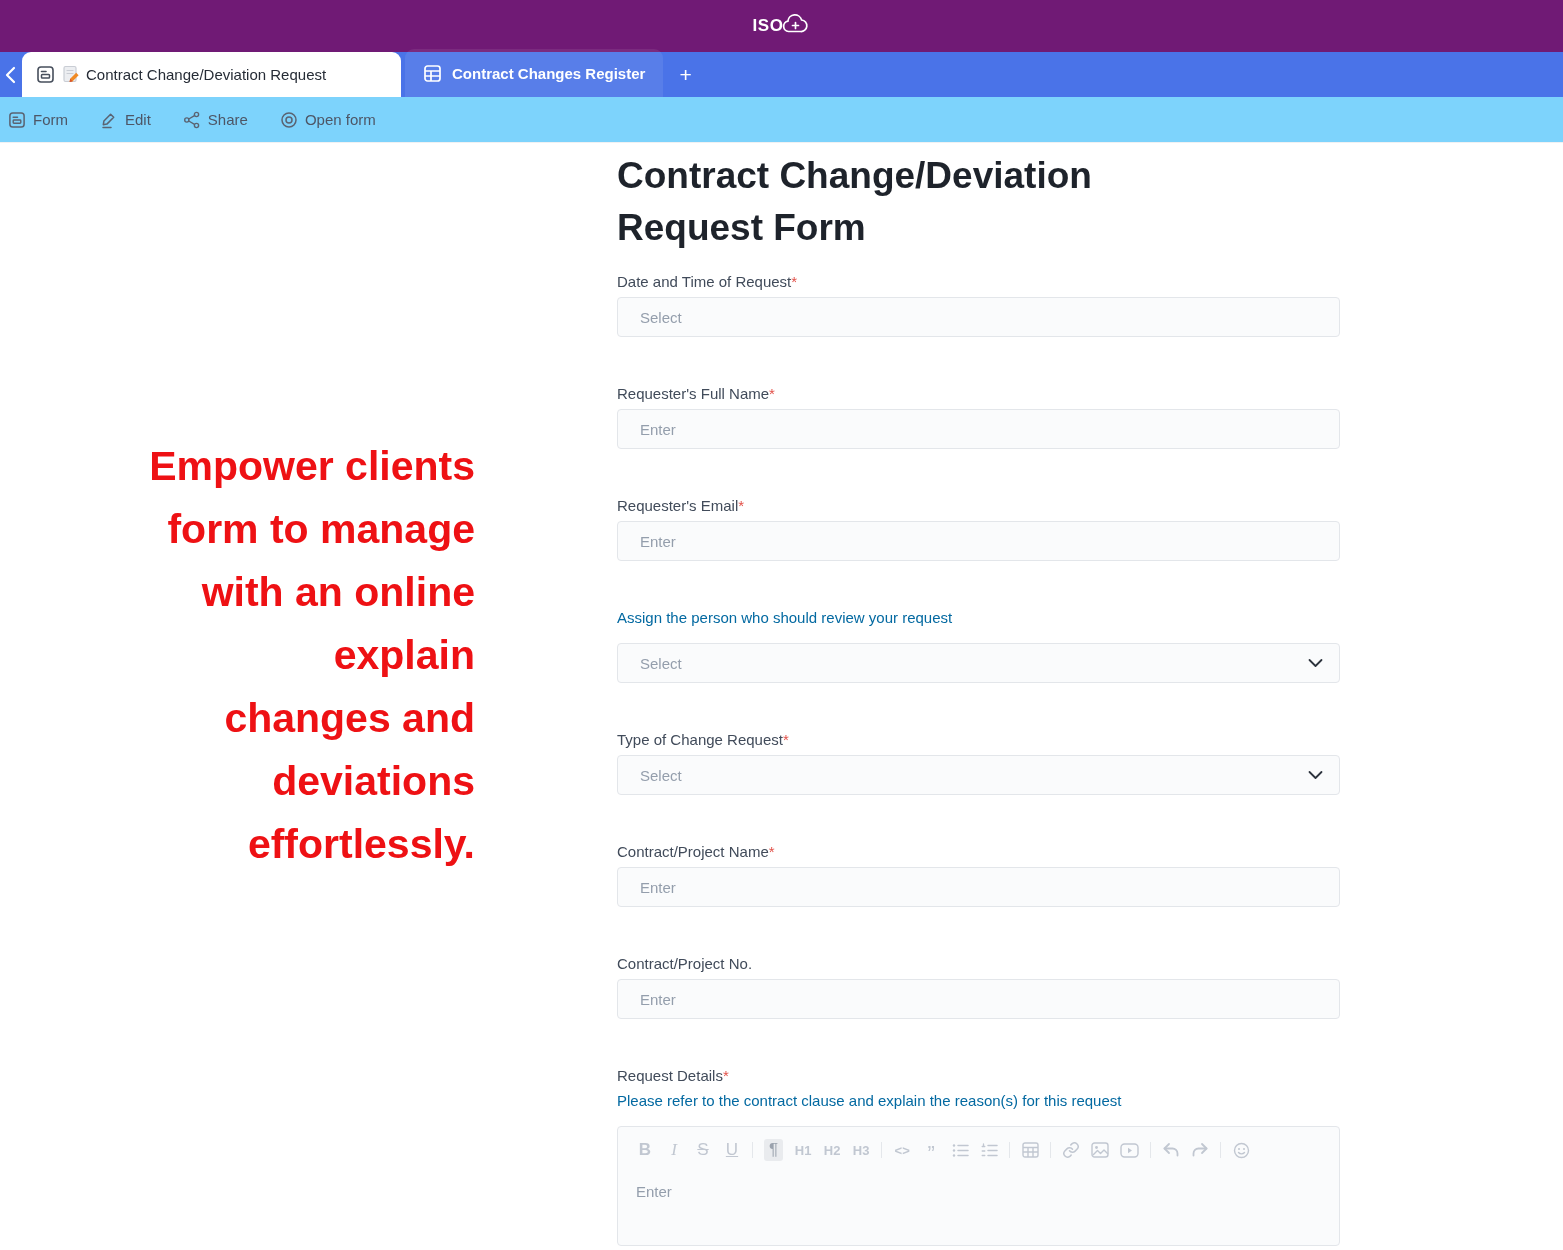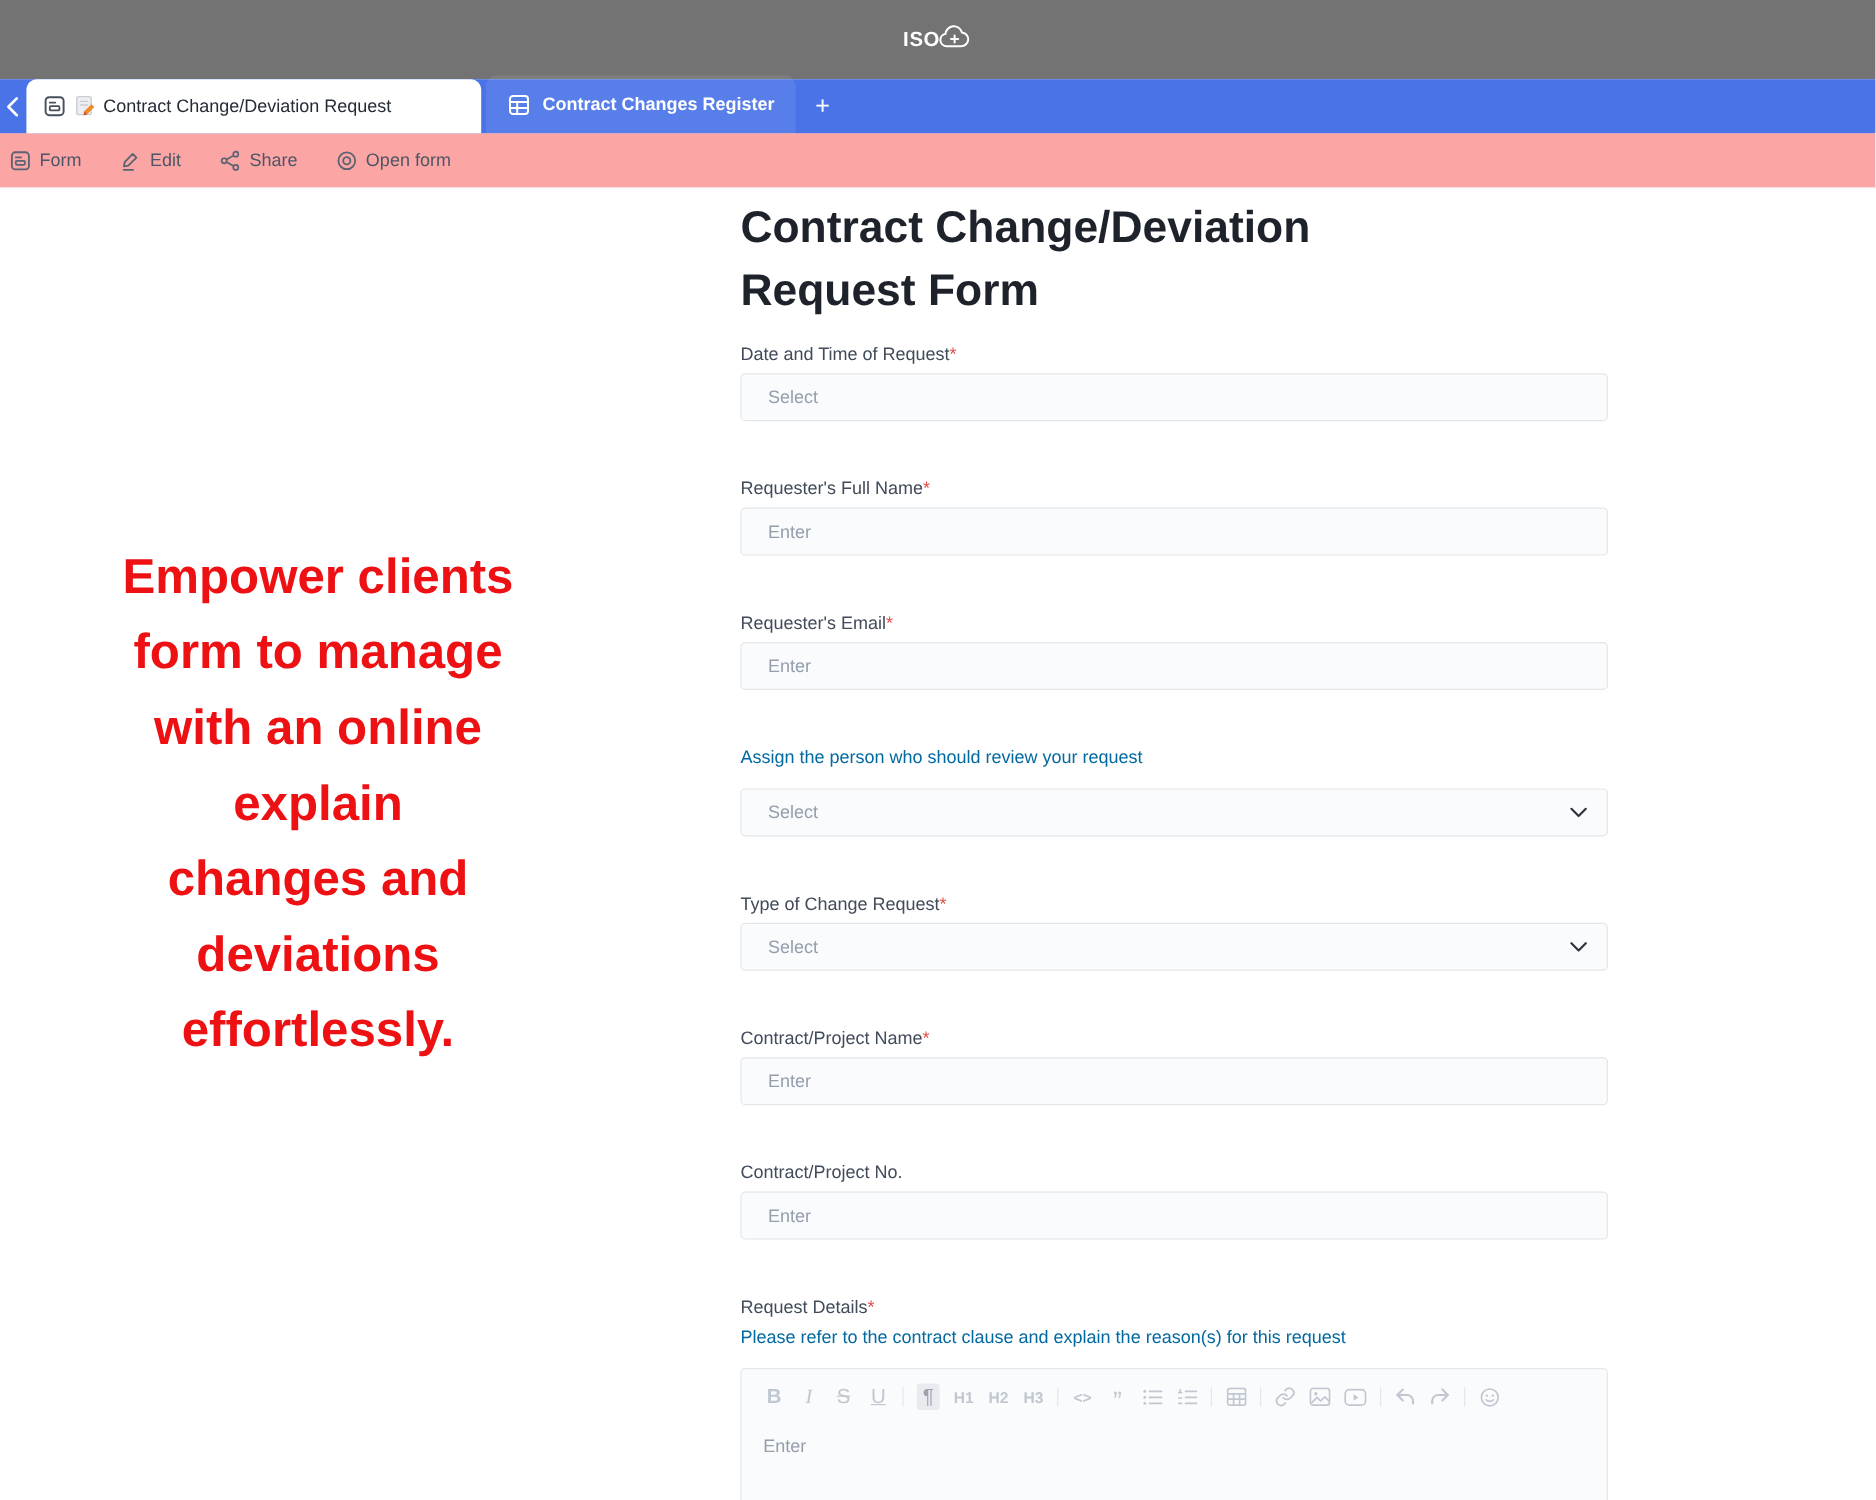--- a/index.html
+++ b/index.html
@@ -1,45 +1,45 @@
 <!DOCTYPE html>
 <html><head>
 <meta charset="utf-8">
 <style>
   * { margin:0; padding:0; box-sizing:border-box; }
   html,body { width:1563px; height:1250px; overflow:hidden; background:#fff;
     font-family:"Liberation Sans", sans-serif; }
 
   
-  .topbar { height:66px; background:#737373; display:flex; align-items:center; justify-content:center; }
+  .topbar { height:52px; background:#701a75; display:flex; align-items:center; justify-content:center; }
   .logo { display:flex; align-items:center; color:#fff; }
   .logo-text { font-size:17px; font-weight:700; letter-spacing:.5px; }
   .logo-cloud { margin-left:-3px; margin-top:-4px; }
 
   
   .tabrow { height:45px; background:#4a73e8; display:flex; align-items:flex-end; position:relative; }
   .back-btn { width:22px; height:45px; display:flex; align-items:center; justify-content:center; cursor:pointer; }
   .tab-active { height:45px; width:379px; background:#fff; border-radius:9px 9px 0 0;
     display:flex; align-items:center; padding:0 14px; gap:6px; }
   .tab-active .tab-label { font-size:15px; color:#262c36; white-space:nowrap; }
   .tab-inactive { height:48px; margin-left:4px; margin-bottom:0; padding:0 18px; border-radius:9px 9px 0 0;
     background:rgba(255,255,255,0.08); display:flex; align-items:center; gap:10px; }
   .tab-inactive .tab-label { font-size:15px; font-weight:700; color:#fff; white-space:nowrap; }
   .tab-add { color:#fff; font-size:21px; font-weight:400; padding:0 16px; height:45px;
     display:flex; align-items:center; cursor:pointer; }
 
   
-  .toolbar { height:46px; background:#fca5a5; display:flex; align-items:center; gap:32px;
+  .toolbar { height:46px; background:#7dd3fc; display:flex; align-items:center; gap:32px;
     padding-left:8px; border-bottom:1px solid #f0f1f3; }
   .tbtn { display:flex; align-items:center; gap:7px; font-size:15px; color:#4d5666; cursor:pointer; }
 
   
   .main { position:relative; height:1107px; background:#fff; }
 
-  .annotation { position:absolute; left:55px; top:292px; width:420px; text-align:center;
+  .annotation { position:absolute; left:55px; top:292px; width:420px; text-align:right;
     font-weight:700; font-size:41px; line-height:63px; color:#ee1114; }
 
   .form-col { position:absolute; left:617px; top:0; width:723px; }
   .f-title { margin-top:7px; width:590px; font-size:37px; line-height:52px; font-weight:700;
     color:#1e232b; margin-bottom:18px; }
 
   .f-block { margin-bottom:47px; }
   .f-label { font-size:15px; line-height:20px; color:#414b5a; margin-bottom:5px; }
   .req { color:#e25048; }
   .f-desc { font-size:15px; line-height:20px; color:#0369a1; margin-top:5px; margin-bottom:15px; }

